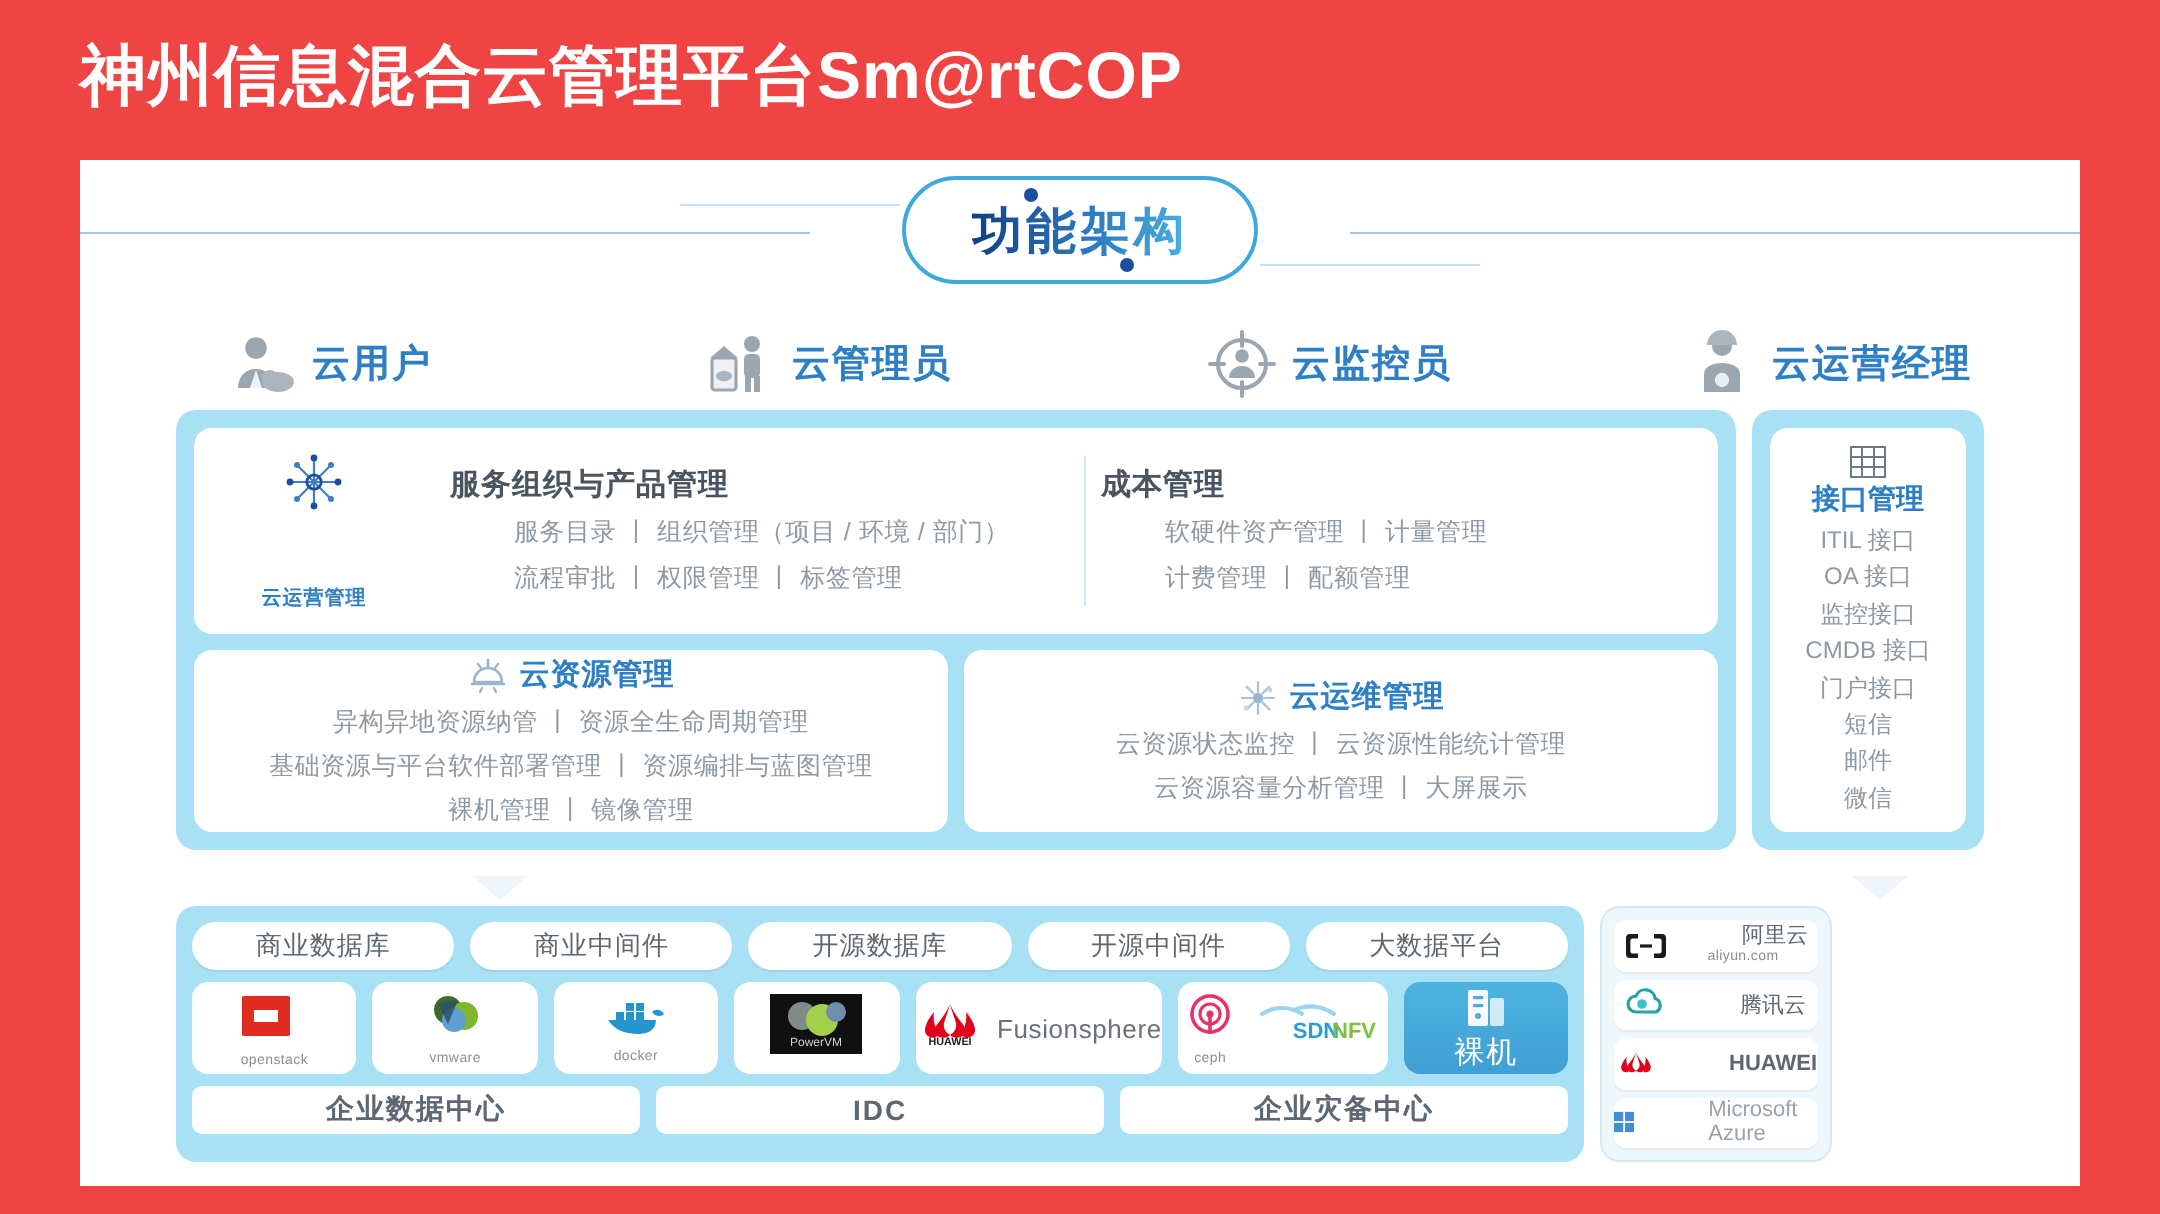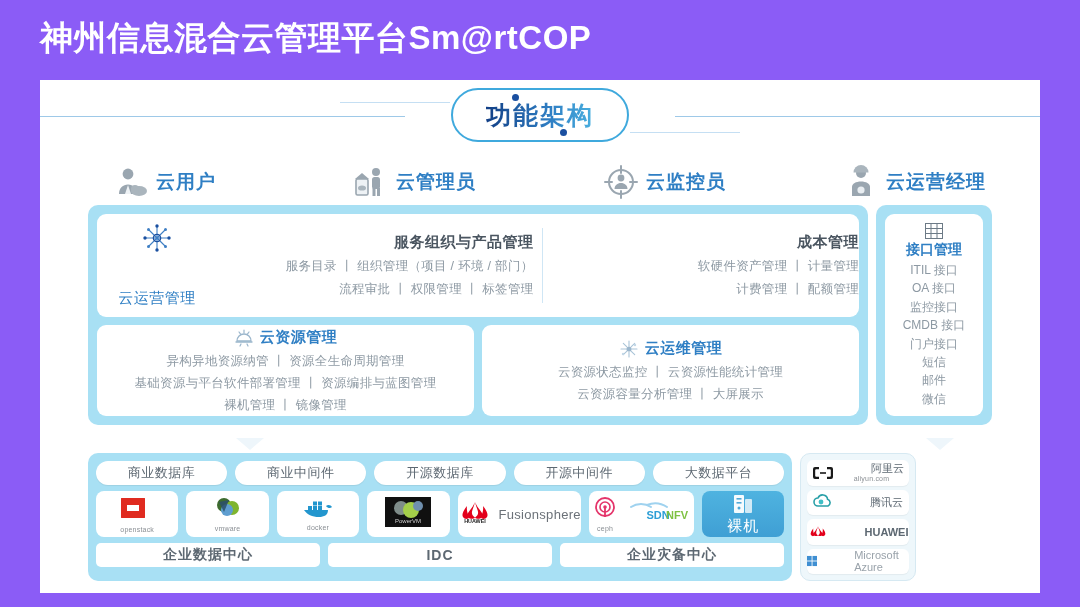--- a/index.html
+++ b/index.html
@@ -3,21 +3,21 @@
 <meta charset="utf-8">
 <title>神州信息混合云管理平台 Sm@rtCOP</title>
 <style>
   * { box-sizing: border-box; margin: 0; padding: 0; }
   html, body {
     width: 1080px; height: 607px;
     background: #2b2b2b;
     font-family: "Liberation Sans", "DejaVu Sans", sans-serif;
     overflow: hidden;
   }
-  #root { position: relative; width: 1080px; height: 607px; background: #8b5cf6; }
+  #root { position: relative; width: 1080px; height: 607px; background: #ef4444; }
 
   
   .slide-title {
     position: absolute; left: 40px; top: 16px;
     color: #ffffff; font-size: 33px; font-weight: bold;
     letter-spacing: 0.5px; white-space: nowrap;
   }
 
   
   .board {
@@ -85,23 +85,23 @@
     display: flex; align-items: center;
   }
   .row-top { height: 108px; display: flex; gap: 8px; }
   .row-bot { height: 95px; display: flex; gap: 8px; }
 
   .card-ops { width: 100%; display: flex; align-items: stretch; }
   .ops-badge {
     width: 120px; display: flex; flex-direction: column;
     align-items: center; justify-content: center; gap: 4px;
   }
-  .ops-badge .blabel { font-size: 15px; font-weight: normal; color: #2f7fc4; letter-spacing: 0.5px; margin-top: 32px; }
+  .ops-badge .blabel { font-size: 10px; font-weight: bold; color: #2f7fc4; letter-spacing: 0.5px; margin-top: 32px; }
   .ops-divider { width: 1px; background: #cfe6f5; margin: 14px 0; }
-  .ops-col { flex: 1; display: flex; flex-direction: column; align-items: flex-end; justify-content: center; gap: 6px; }
+  .ops-col { flex: 1; display: flex; flex-direction: column; align-items: flex-start; justify-content: center; gap: 6px; }
   .ops-col .chead { font-size: 15px; font-weight: bold; color: #4a5560; letter-spacing: 0.5px; }
   .ops-col .cline { font-size: 12.5px; color: #8d99a3; letter-spacing: 0.3px; white-space: nowrap; margin-left: 32px; }
 
   .mid-card { flex: 1; display: flex; flex-direction: column; align-items: center; justify-content: center; gap: 5px; border-radius: 9px; background:#fff; }
   .mid-card .mhead { display: flex; align-items: center; gap: 6px; font-size: 15px; font-weight: bold; color: #2f7fc4; letter-spacing: 0.5px; }
   .mid-card .cline { font-size: 12.5px; color: #8d99a3; letter-spacing: 0.3px; white-space: nowrap; }
 
   .iface-card {
     width: 100%; height: 100%; background: #fff; border-radius: 9px;
     display: flex; flex-direction: column; align-items: center;

